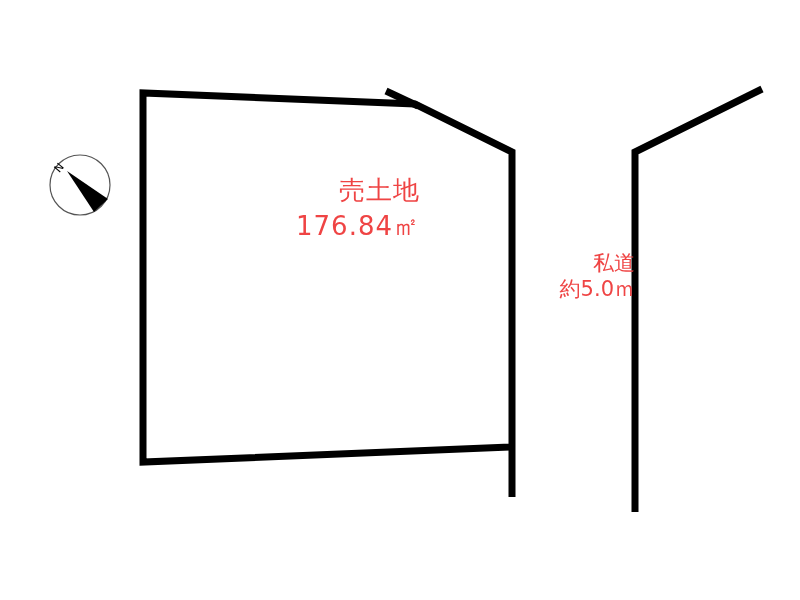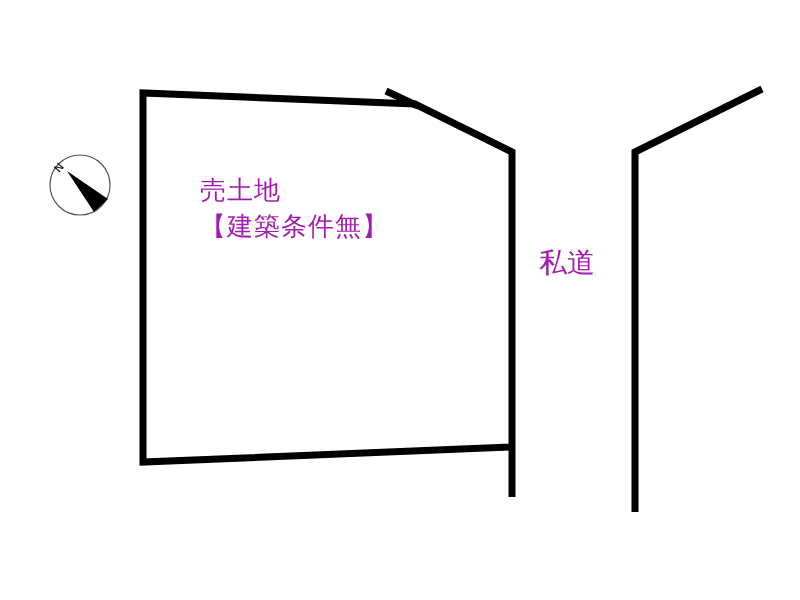--- a/index.html
+++ b/index.html
@@ -1,20 +1,20 @@
 <!DOCTYPE html>
 <html><head>
   <meta charset="utf-8">
   <style>
     html, body { margin: 0; padding: 0; background: #ffffff; }
     body { width: 800px; height: 600px; position: relative; overflow: hidden; font-family: "DejaVu Sans", sans-serif; color: #000; }
     svg.plan { position: absolute; left: 0; top: 0; }
-    .label { position: absolute; text-align: left; color: #a21caf; }
+    .label { position: absolute; text-align: right; color: #ef4444; }
     .lot-label { left: 200px; top: 172px; width: 220px; font-size: 26px; line-height: 36px; letter-spacing: 1px; }
-    .road-label { left: 515px; top: 250px; width: 120px; font-size: 28px; line-height: 26px; padding-left: 24px; }
+    .road-label { left: 515px; top: 250px; width: 120px; font-size: 21px; line-height: 26px; }
     .line { display: block; white-space: nowrap; }
   </style>
 </head>
 <body>
 
 <svg class="plan" width="800" height="600" viewBox="0 0 800 600">
 
   <g fill="none" stroke="#000" stroke-width="7" stroke-linejoin="miter">
     <polyline points="512,447 143,462 143,93 415,104 512,152 512,447"></polyline>
   </g>
@@ -27,18 +27,19 @@
 
   <g>
     <circle cx="80" cy="185" r="30" fill="#fff" stroke="#555" stroke-width="1.2"></circle>
     <polygon points="67,171 108,199 94,212" fill="#000"></polygon>
     <text x="62" y="170" font-size="11" font-family="DejaVu Sans, sans-serif" transform="rotate(-50 62 170)" text-anchor="middle">N</text>
   </g>
 </svg>
 
 <div class="label lot-label">
   <span class="line">売土地</span>
-  <span class="line">【建築条件無】</span>
+  <span class="line">176.84㎡</span>
 </div>
 
 <div class="label road-label">
   <span class="line">私道</span>
+  <span class="line">約5.0ｍ</span>
 </div>
 
 </body></html>

